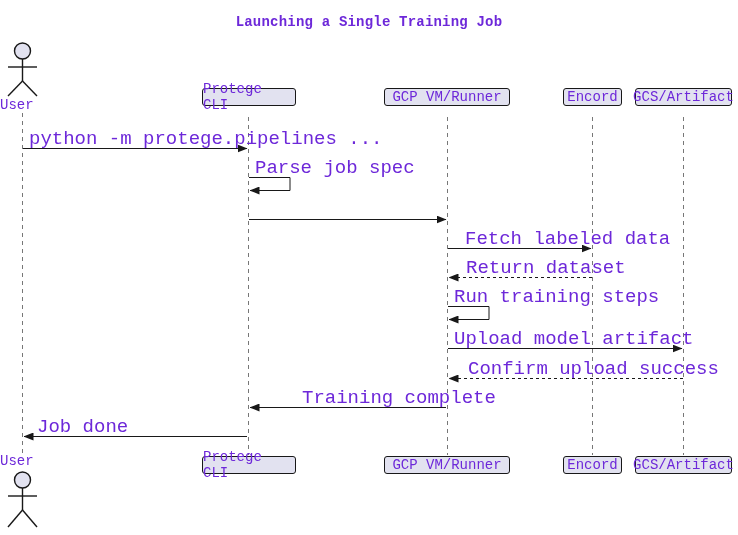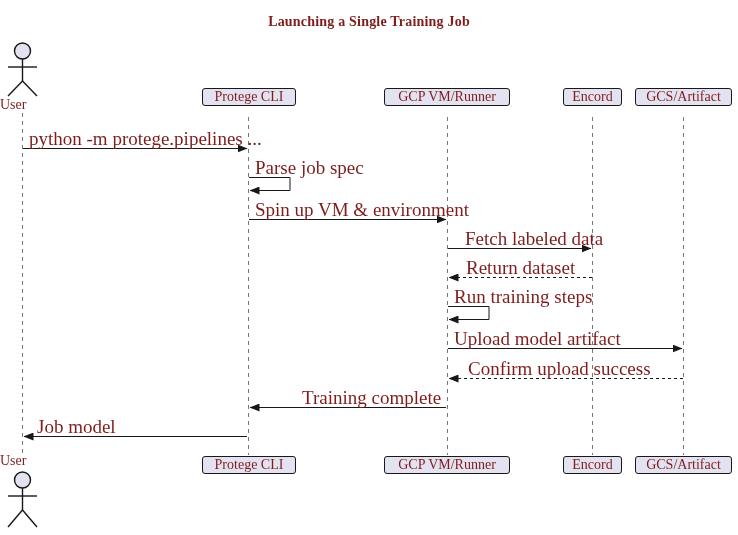--- a/index.html
+++ b/index.html
@@ -1,22 +1,22 @@
 <!DOCTYPE html>
 <html><head>
 <meta charset="utf-8">
 <style>
   html, body { margin: 0; padding: 0; background: #ffffff; }
   .canvas {
     position: relative;
     width: 738px;
     height: 535px;
     background: #ffffff;
-    font-family: Liberation Serif, serif;
-    color: #7f1d1d;
+    font-family: Liberation Mono, monospace;
+    color: #6d28d9;
     overflow: hidden;
   }
   .layer { position: absolute; left: 0; top: 0; }
   .title {
     position: absolute;
     left: 0; right: 0; top: 14px;
     text-align: center;
     font-size: 14px;
     font-weight: bold;
     letter-spacing: 0.2px;
@@ -118,22 +118,21 @@
   </div>
   <div class="participant-box" style="left:563px; top:456px; width:59px;">
     <span>Encord</span>
   </div>
   <div class="participant-box" style="left:635px; top:456px; width:97px;">
     <span>GCS/Artifact</span>
   </div>
 
   <div class="msg-label" style="left:29px;  top:132px;">python -m protege.pipelines ...</div>
   <div class="msg-label" style="left:255px; top:161px;">Parse job spec</div>
-  <div class="msg-label" style="left:255px; top:203px;">Spin up VM &amp; environment</div>
   <div class="msg-label" style="left:454px; top:232px;margin-left:11px;">Fetch labeled data</div>
   <div class="msg-label" style="left:466px; top:261px;">Return dataset</div>
   <div class="msg-label" style="left:454px; top:290px;">Run training steps</div>
   <div class="msg-label" style="left:454px; top:332px;">Upload model artifact</div>
   <div class="msg-label" style="left:468px; top:362px;">Confirm upload success</div>
   <div class="msg-label" style="left:266px; top:391px;margin-left:36px;">Training complete</div>
-  <div class="msg-label" style="left:37px;  top:420px;">Job model</div>
+  <div class="msg-label" style="left:37px;  top:420px;">Job done</div>
 
 </div>
 
 </body></html>

